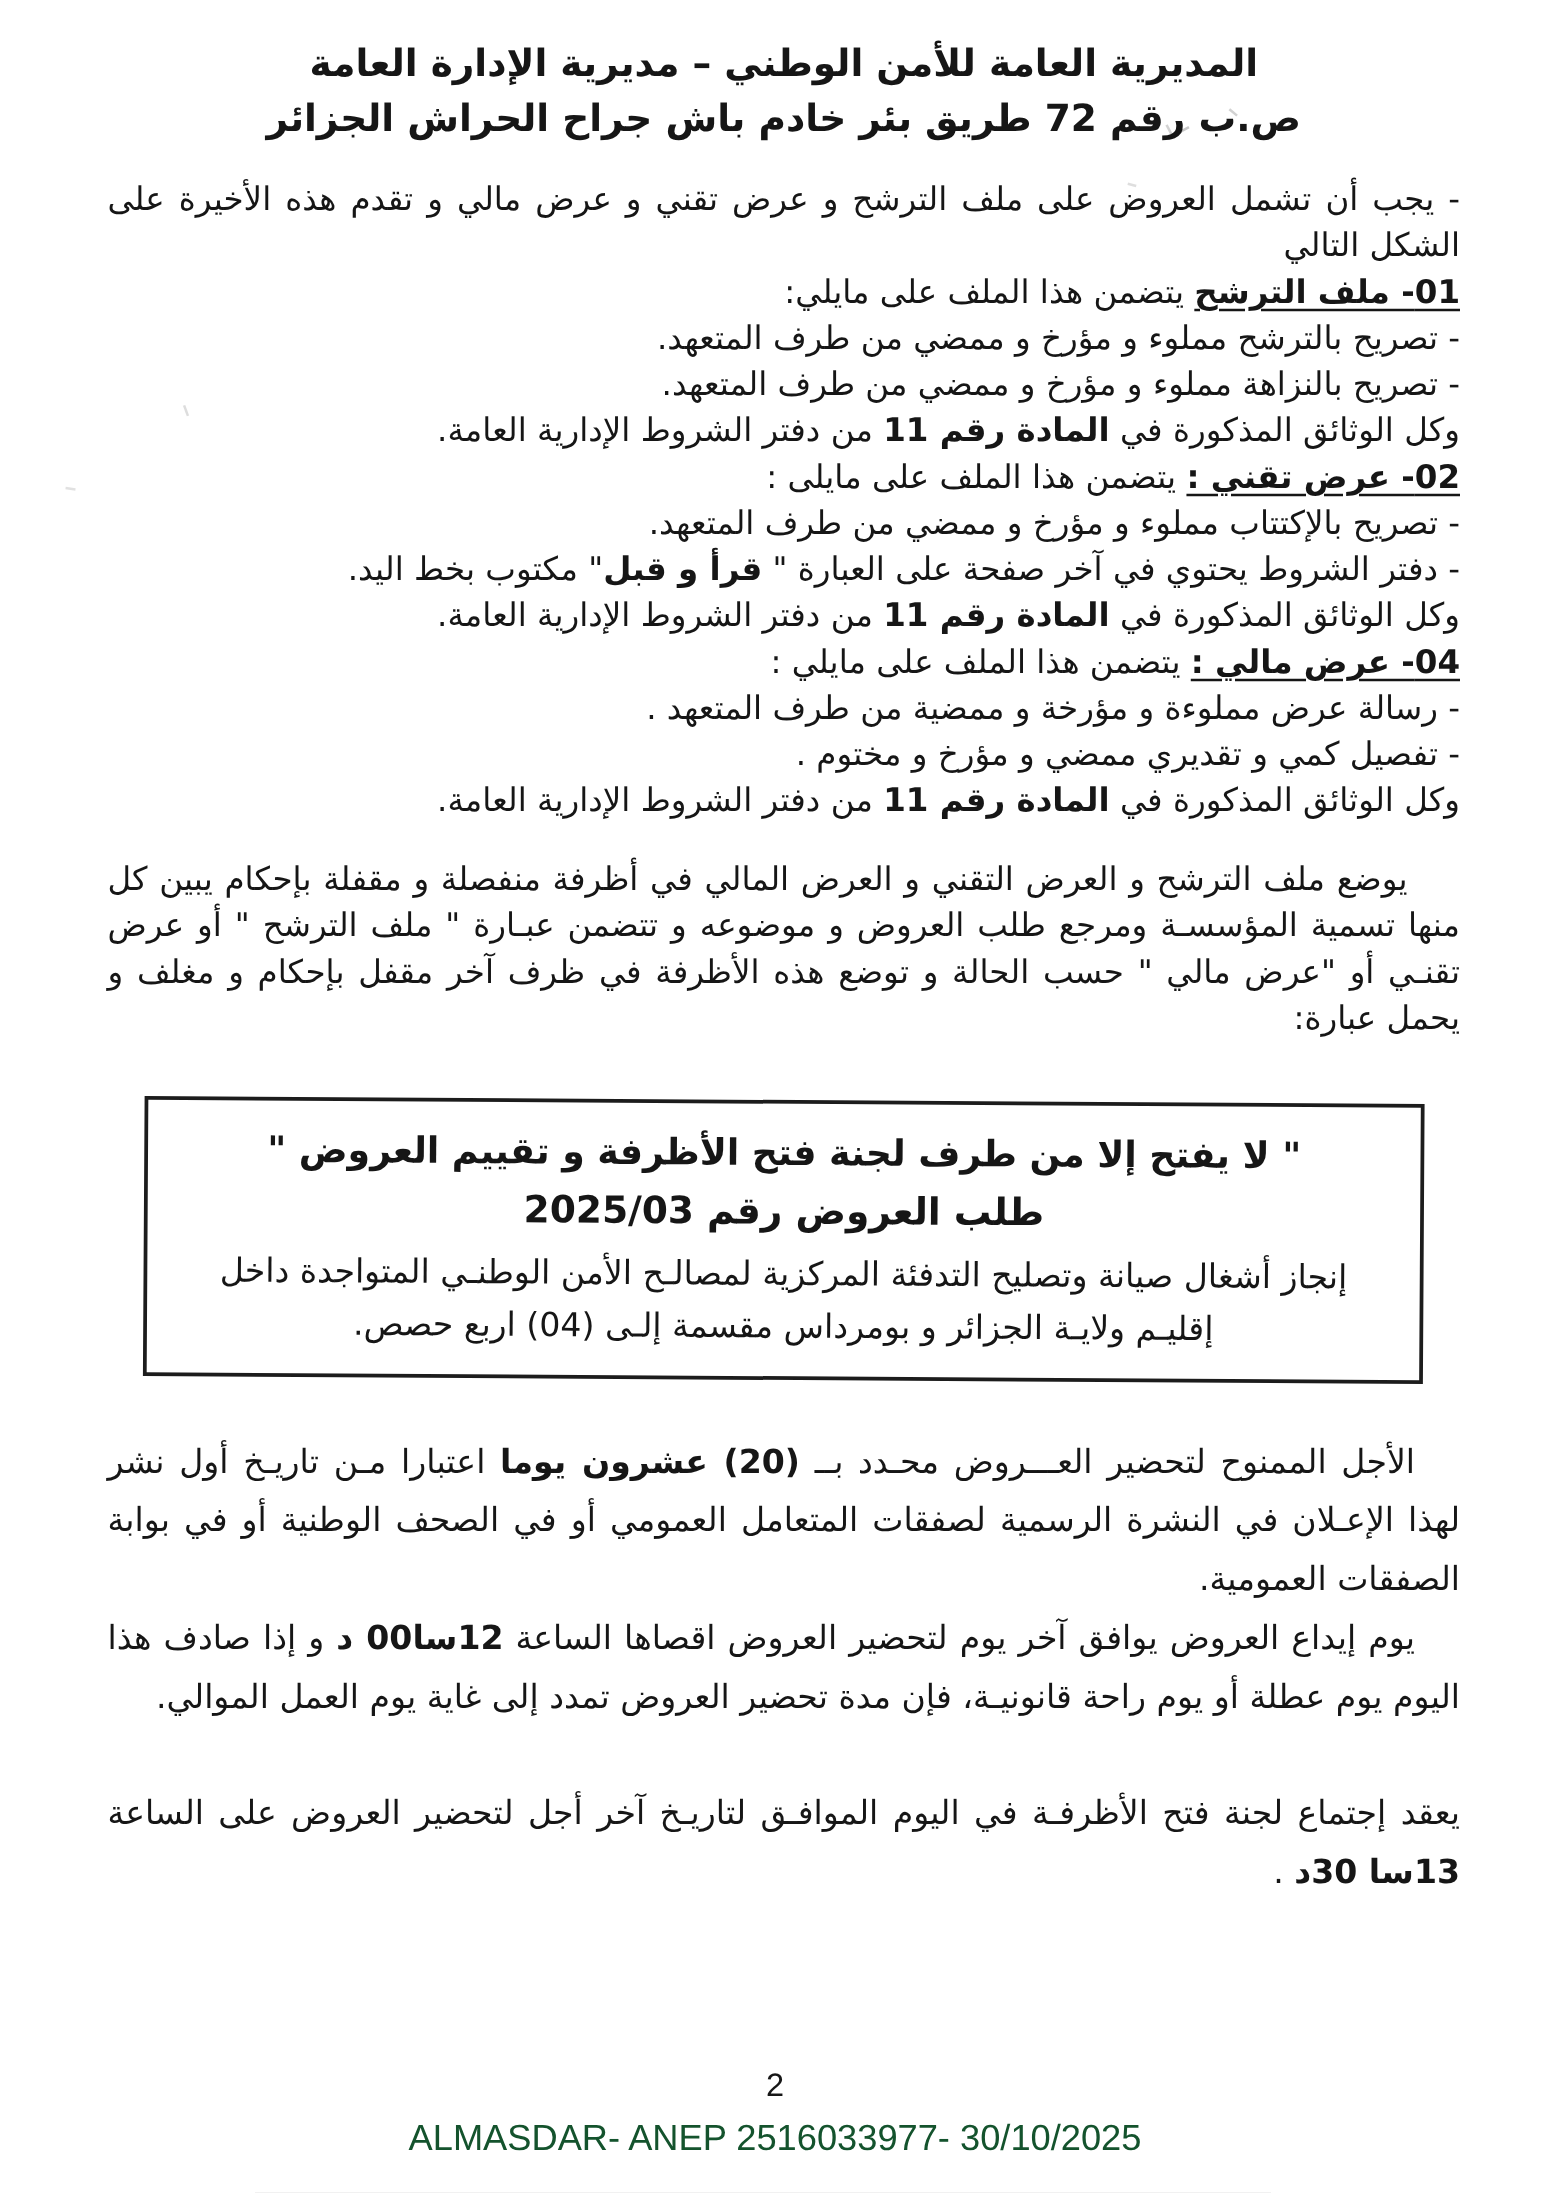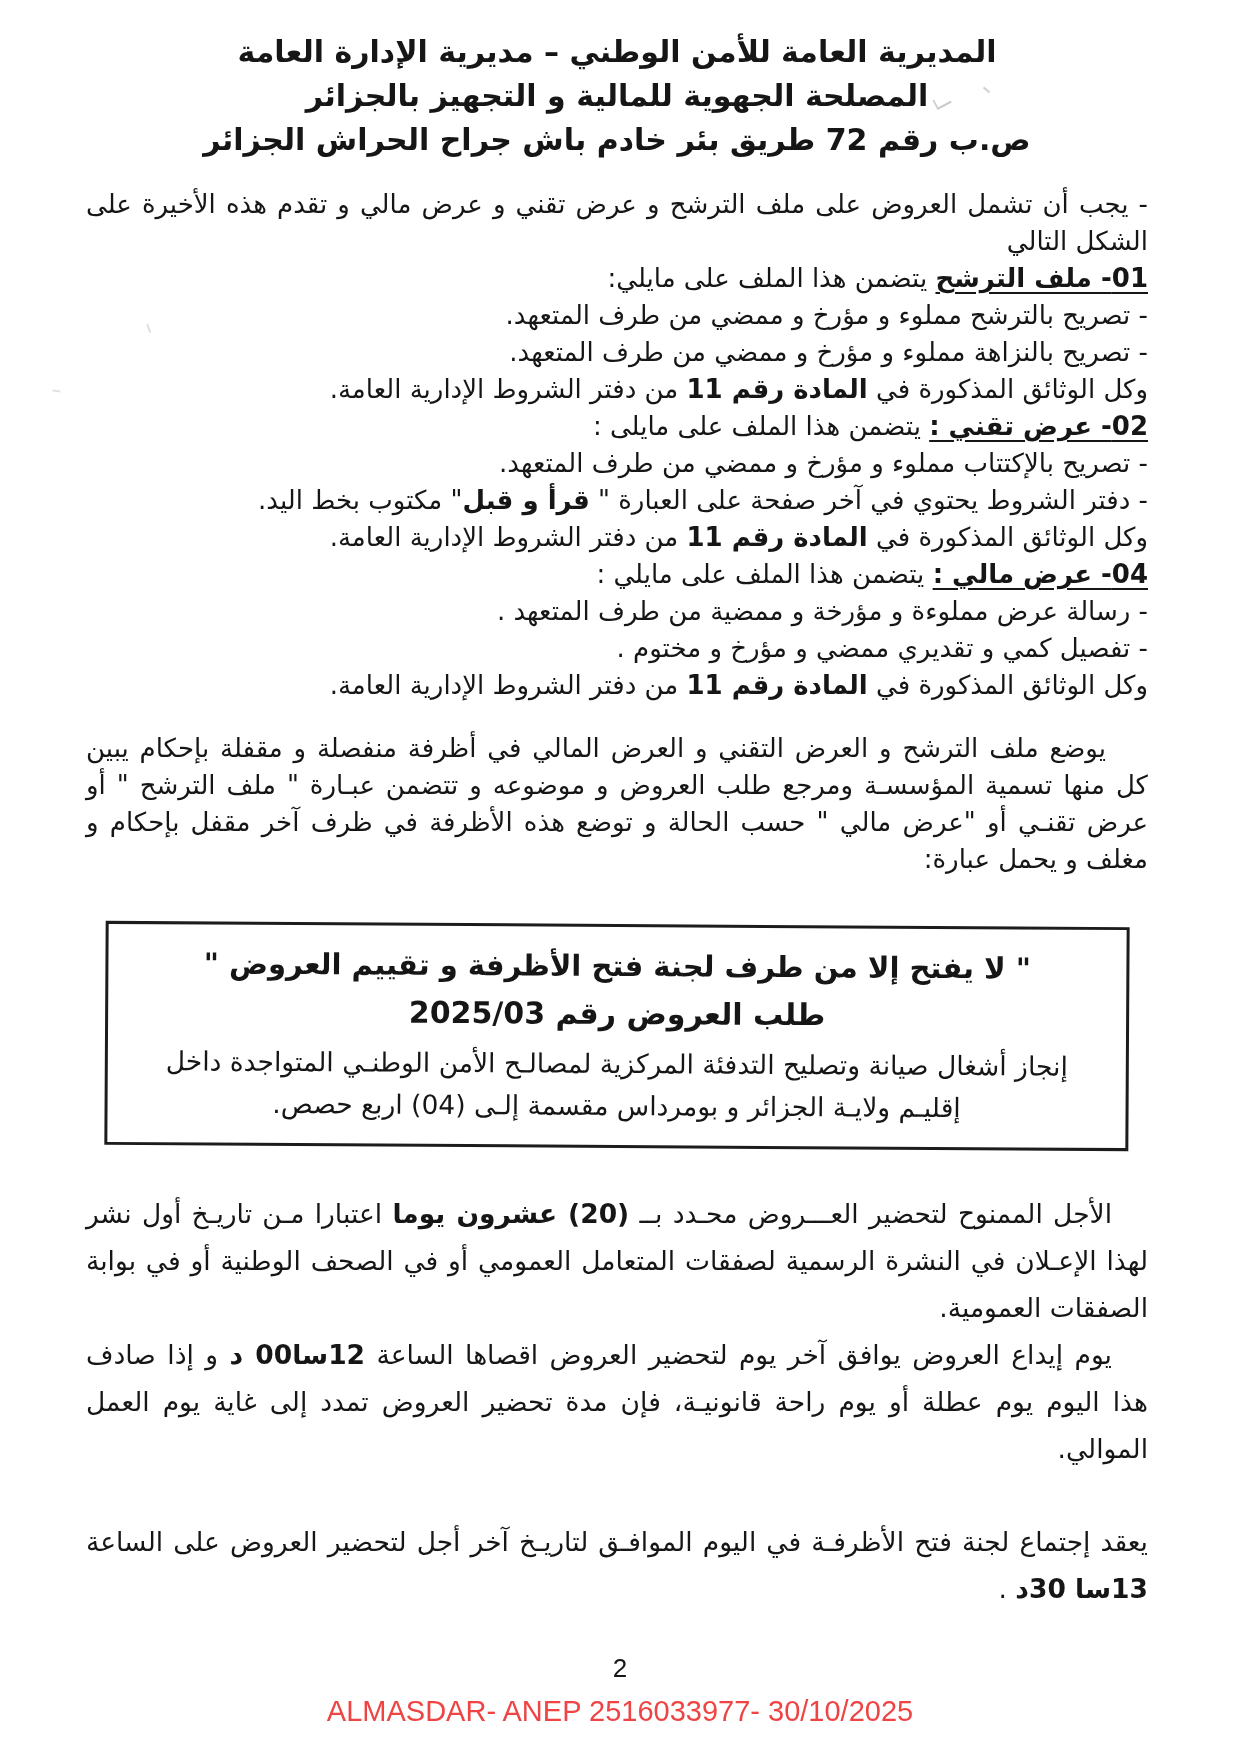--- a/index.html
+++ b/index.html
@@ -6,21 +6,21 @@
   .page{
     position:relative;
     width:1240px;height:1754px;
     margin:0 auto;
     background:#ffffff;
     color:#161616;
     font-family:"DejaVu Sans",sans-serif;
     direction:rtl;
     overflow:hidden;
   }
-  .content{position:absolute;top:0;right:0;left:16px;padding:30px 92px 0 70px;}
+  .content{position:absolute;top:0;right:0;left:16px;padding:30px 72px 0 70px;}
 
   
   .doc-header{text-align:center;font-weight:bold;}
   .h-line{font-size:30px;line-height:44px;}
 
   
   .para,.line{margin:0;font-size:26px;line-height:37px;}
   .para{text-align:justify;}
   .indent{text-indent:42px;}
   .p-intro{margin-top:36px;}
@@ -54,21 +54,21 @@
 
   
   .page-number{
     position:absolute;bottom:70px;left:0;right:0;
     text-align:center;font-size:26px;direction:ltr;
     font-family:"Liberation Sans",sans-serif;
   }
   .footer-credit{
     position:absolute;bottom:26px;left:0;right:0;
     text-align:center;font-size:29px;direction:ltr;
-    color:#ef4444;
+    color:#14532d;
     font-family:"Liberation Sans",sans-serif;
   }
 
   
   .artifact{position:absolute;display:block;pointer-events:none;}
   .a1{top:96px;right:290px;width:14px;height:9px;border-bottom:2px solid #9a9a9a;border-left:2px solid #b0b0b0;transform:rotate(-28deg);opacity:.55;}
   .a2{top:88px;right:252px;width:8px;height:8px;border-top:2px solid #a5a5a5;transform:rotate(40deg);opacity:.5;}
   .a3{top:140px;right:330px;width:7px;height:7px;border-bottom:2px solid #b5b5b5;transform:rotate(15deg);opacity:.45;}
   .a4{top:325px;right:1090px;width:6px;height:9px;border-right:2px solid #aaa;transform:rotate(-20deg);opacity:.4;}
   .a5{top:390px;left:52px;width:8px;height:6px;border-top:2px solid #b3b3b3;transform:rotate(8deg);opacity:.4;}
@@ -80,21 +80,20 @@
   <span class="artifact a1"></span>
   <span class="artifact a2"></span>
   <span class="artifact a3"></span>
   <span class="artifact a4"></span>
   <span class="artifact a5"></span>
 
   <div class="content">
 
     <div class="doc-header">
       <div class="h-line">المديرية العامة للأمن الوطني – مديرية الإدارة العامة</div>
-      <div class="h-line">المصلحة الجهوية للمالية و التجهيز بالجزائر</div>
       <div class="h-line">ص.ب رقم 72 طريق بئر خادم باش جراح الحراش الجزائر</div>
     </div>
 
 
     <p class="para p-req">- يجب أن تشمل العروض على ملف الترشح و عرض تقني و عرض مالي و تقدم هذه الأخيرة على الشكل التالي</p>
 
     <div class="section sec-start">
       <p class="line"><span class="bold underline">01- ملف الترشح</span><span> يتضمن هذا الملف على مايلي:</span></p>
       <p class="line">- تصريح بالترشح مملوء و مؤرخ و ممضي من طرف المتعهد.</p>
       <p class="line">- تصريح بالنزاهة مملوء و مؤرخ و ممضي من طرف المتعهد.</p>

